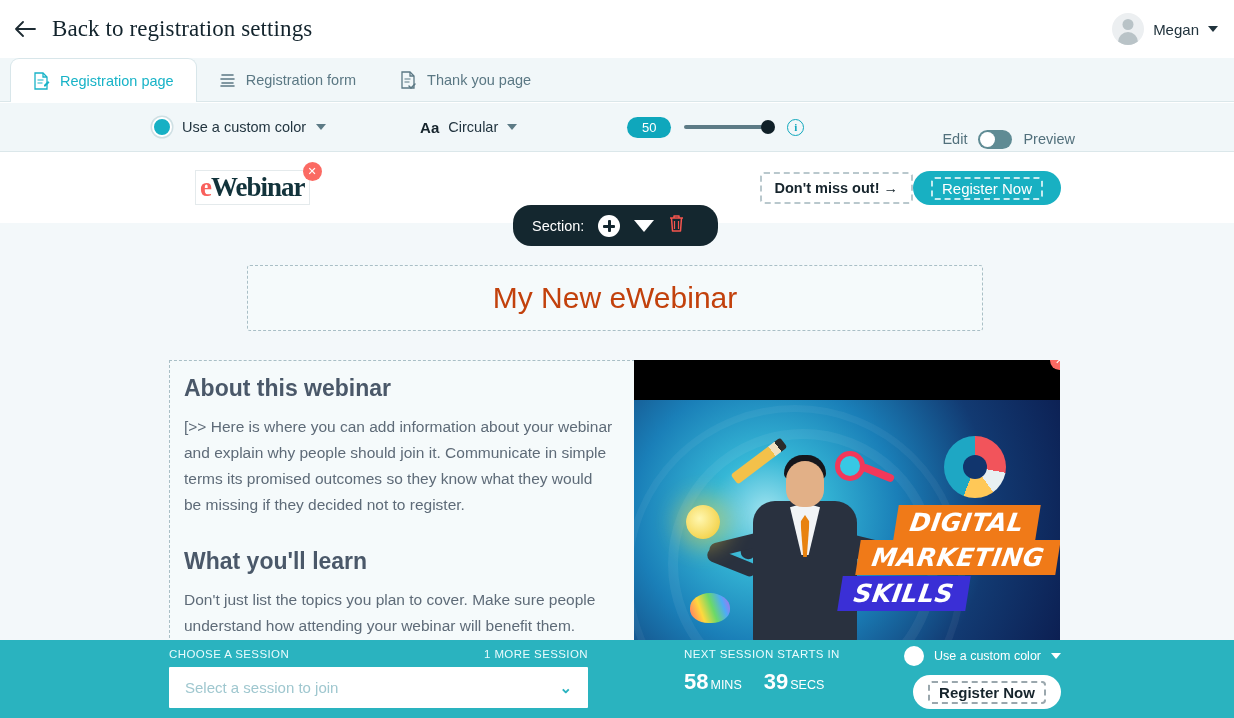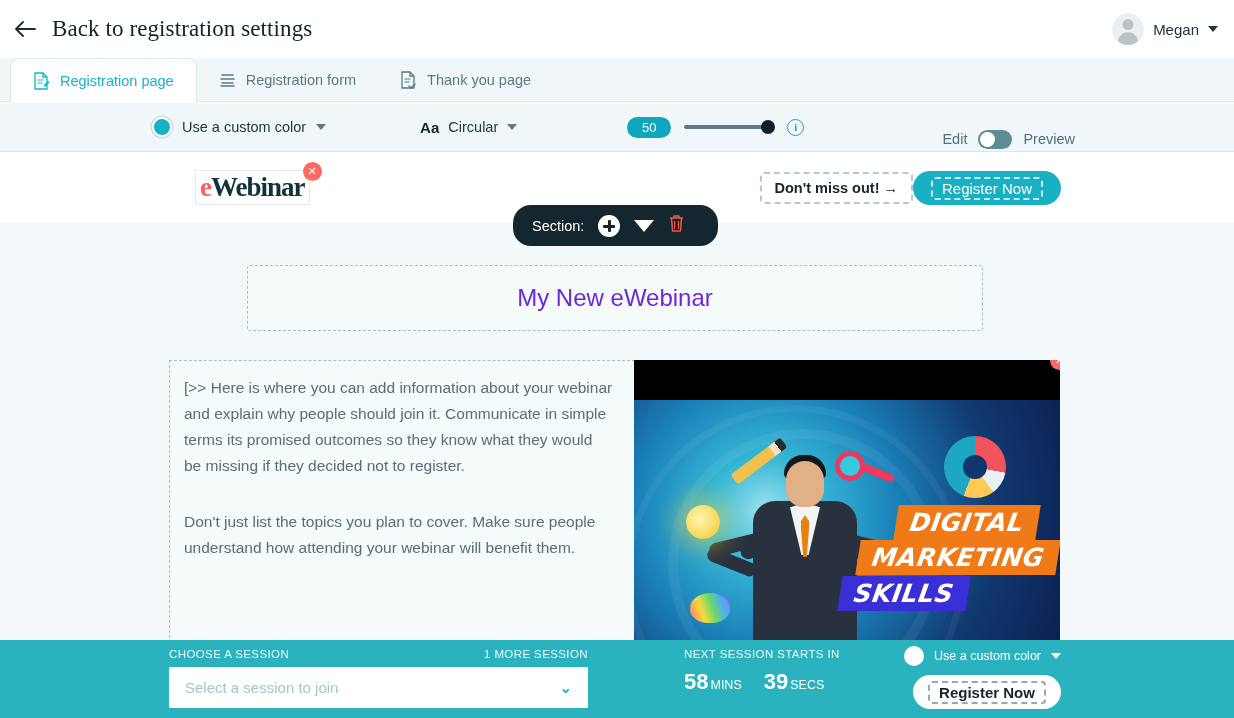--- a/index.html
+++ b/index.html
@@ -192,21 +192,21 @@
   }
   .trash { cursor:pointer; }
 
   
   .title-block {
     position:absolute; left:247px; top:113px; width:736px; height:66px;
     border:1.5px dashed #a9bfc6; border-radius:3px;
     display:flex; align-items:center; justify-content:center;
     background:#f5fafb;
   }
-  .title-text { font-size:24px; color:#6d28d9; font-weight:400; }
+  .title-text { font-size:30px; color:#c2410c; font-weight:400; }
 
   
   .body-block {
     position:absolute; left:169px; top:208px; width:466px; height:358px;
     border-left:1.5px dashed #a9bfc6; border-top:1.5px dashed #a9bfc6;
     border-bottom:1.5px dashed #a9bfc6;
     background:#f5fafb; padding:14px 22px 0 14px;
   }
   .body-h {
     font-size:23px; font-weight:bold; color:#4a5869;
@@ -465,21 +465,23 @@
             <path d="M6.5 7v8M10.5 7v8" stroke="#f4554e" stroke-width="1.2"></path>
           </svg>
       </span>
     </div>
 
     <div class="title-block">
       <span class="title-text">My New eWebinar</span>
     </div>
 
     <div class="body-block">
+      <div class="body-h">About this webinar</div>
       <div class="body-p">[&gt;&gt; Here is where you can add information about your webinar and explain why people should join it. Communicate in simple terms its promised outcomes so they know what they would be missing if they decided not to register.</div>
+      <div class="body-h">What you'll learn</div>
       <div class="body-p">Don't just list the topics you plan to cover. Make sure people understand how attending your webinar will benefit them.</div>
     </div>
 
     <div class="video-box">
       <span class="close-dot video-close">✕</span>
       <div class="vid-top-bar"></div>
       <div class="vid-art">
         <div class="glow-ring2"></div>
         <div class="glow-ring"></div>
         <div class="piechart"></div>

